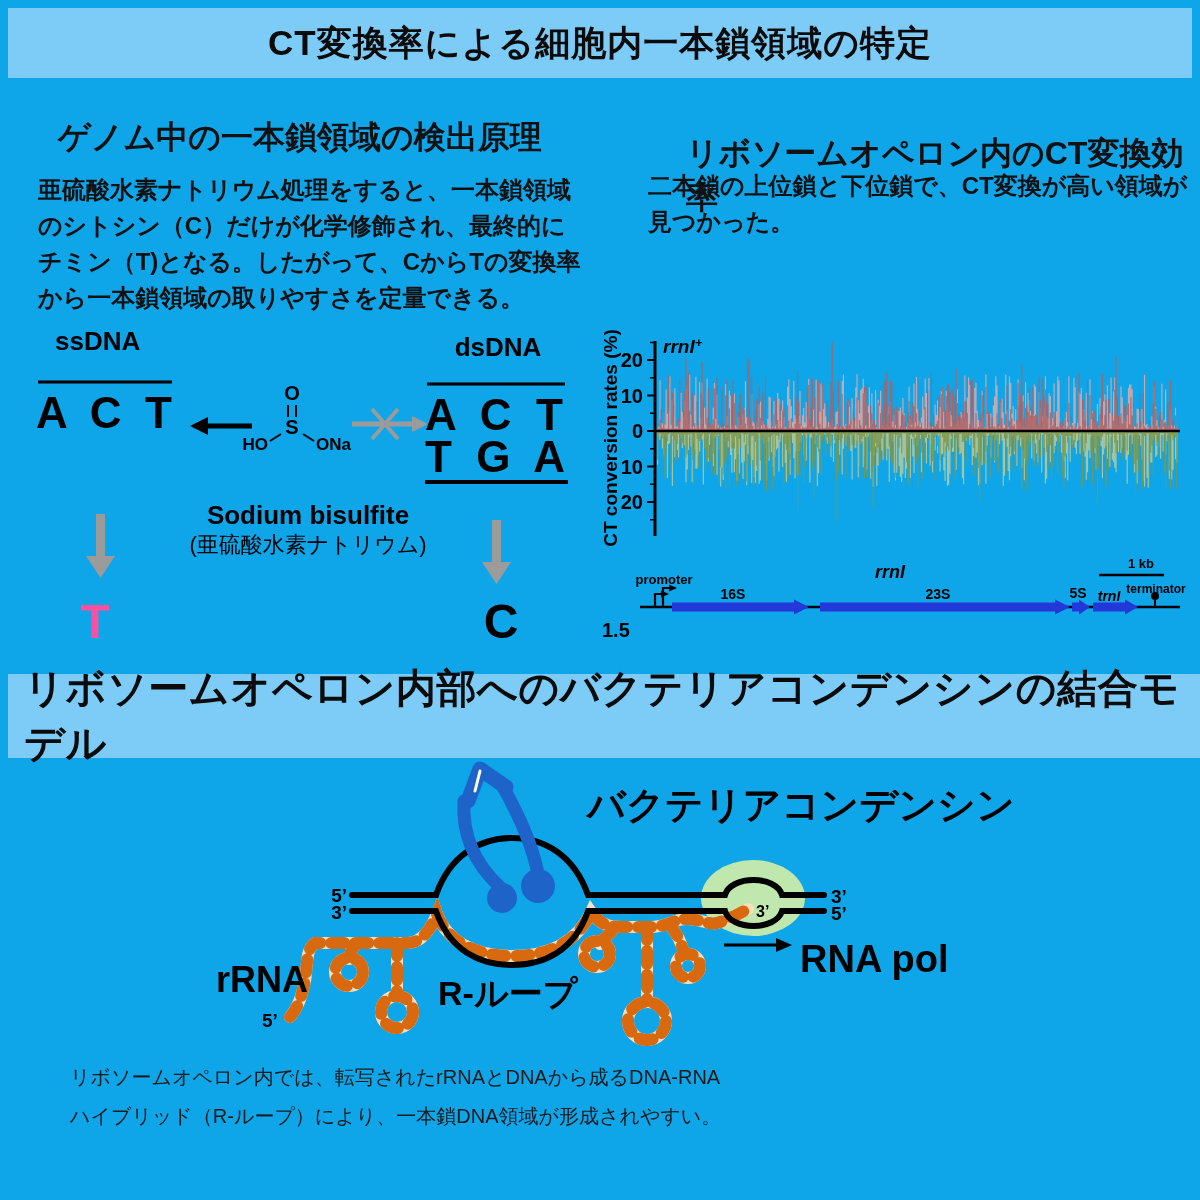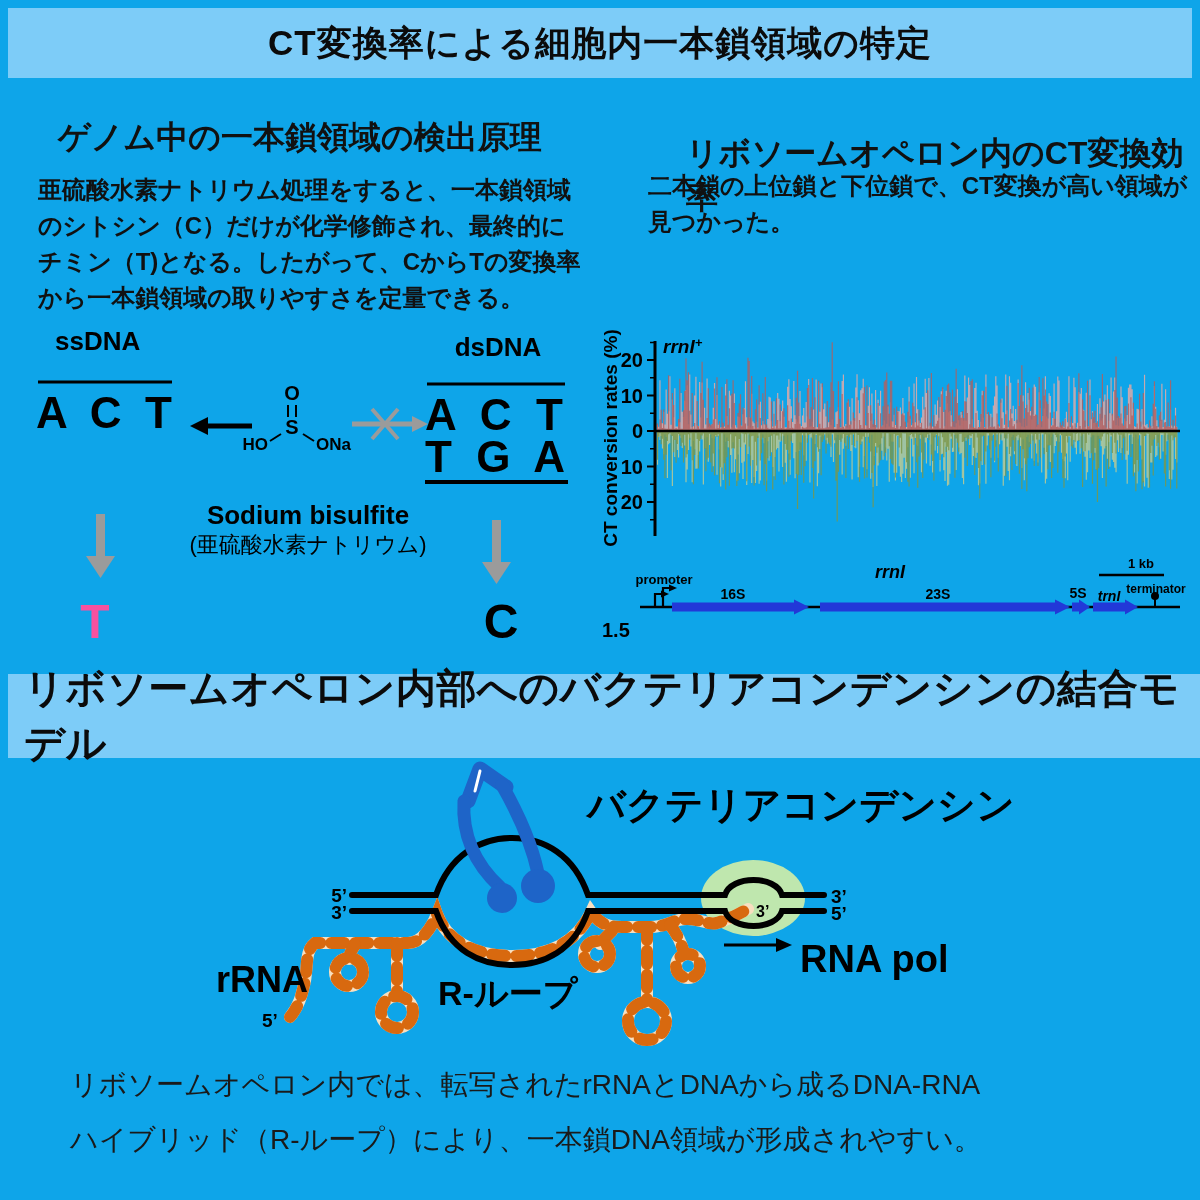--- a/index.html
+++ b/index.html
@@ -5,21 +5,21 @@
   html,body{margin:0;padding:0;background:#fff;}
   #canvas{position:relative;width:1200px;height:1200px;background:#0ea5e9;overflow:hidden;
           font-family:"Liberation Sans","DejaVu Sans",sans-serif;color:#111;}
   .abs{position:absolute;}
   .banner{left:8px;width:1184px;background:#7DCCF8;display:flex;align-items:center;justify-content:center;
           font-weight:bold;color:#0b0b0b;}
   .banner1{top:8px;height:70px;font-size:35px;letter-spacing:1px;}
   .banner2{top:674px;height:84px;font-size:40px;letter-spacing:0.5px;padding-left:16px;}
   .h2{font-size:32px;font-weight:bold;}
   .body-txt{font-size:24px;font-weight:bold;line-height:1.5;white-space:pre-line;}
-  .caption{font-size:28px;font-weight:400;line-height:1.95;white-space:pre-line;color:#1a1a1a;}
+  .caption{font-size:20px;font-weight:400;line-height:1.95;white-space:pre-line;color:#1a1a1a;}
   svg text{font-family:"Liberation Sans","DejaVu Sans",sans-serif;}
   .seq{font-weight:bold;font-size:44px;}
   .lbl-b{font-weight:bold;}
 </style>
 </head>
 <body>
 
 <div id="canvas">
 
   <div class="abs banner banner1">

